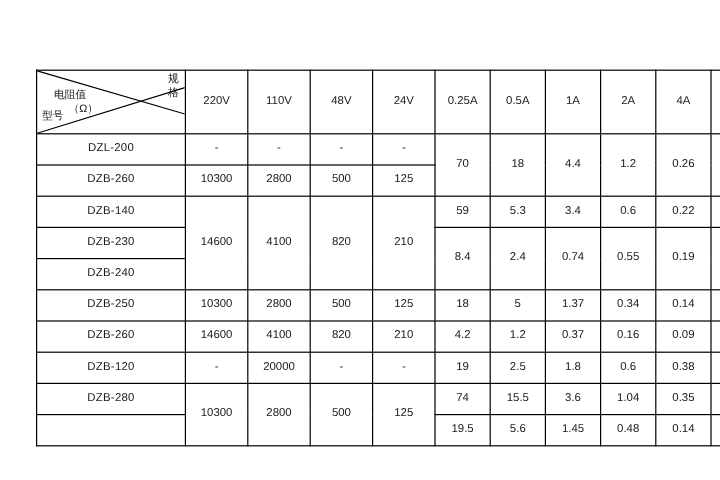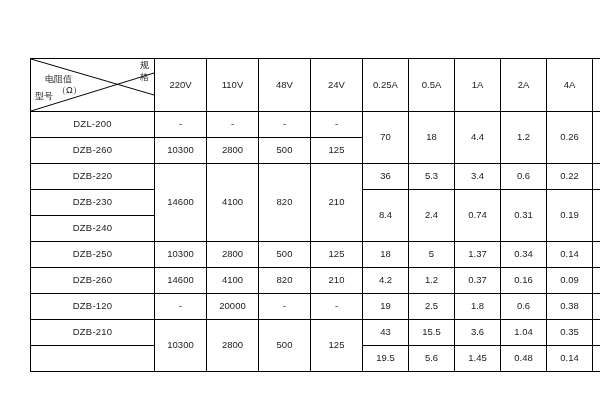--- a/index.html
+++ b/index.html
@@ -144,39 +144,39 @@
 
       <tr>
         <td class="model-cell">DZB-260</td>
         <td>10300</td>
         <td>2800</td>
         <td>500</td>
         <td>125</td>
       </tr>
 
       <tr>
-        <td class="model-cell">DZB-220</td>
+        <td class="model-cell">DZB-140</td>
         <td rowspan="3">14600</td>
         <td rowspan="3">4100</td>
         <td rowspan="3">820</td>
         <td rowspan="3">210</td>
-        <td>36</td>
+        <td>59</td>
         <td>5.3</td>
         <td>3.4</td>
         <td>0.6</td>
         <td>0.22</td>
         <td>0.11</td>
       </tr>
 
       <tr>
         <td class="model-cell">DZB-230</td>
         <td rowspan="2">8.4</td>
         <td rowspan="2">2.4</td>
         <td rowspan="2">0.74</td>
-        <td rowspan="2">0.31</td>
+        <td rowspan="2">0.55</td>
         <td rowspan="2">0.19</td>
         <td rowspan="2">0.09</td>
       </tr>
 
       <tr>
         <td class="model-cell">DZB-240</td>
       </tr>
 
       <tr>
         <td class="model-cell">DZB-250</td>
@@ -214,26 +214,26 @@
         <td class="dash">-</td>
         <td>19</td>
         <td>2.5</td>
         <td>1.8</td>
         <td>0.6</td>
         <td>0.38</td>
         <td>0.28</td>
       </tr>
 
       <tr>
-        <td class="model-cell">DZB-210</td>
+        <td class="model-cell">DZB-280</td>
         <td rowspan="2">10300</td>
         <td rowspan="2">2800</td>
         <td rowspan="2">500</td>
         <td rowspan="2">125</td>
-        <td>43</td>
+        <td>74</td>
         <td>15.5</td>
         <td>3.6</td>
         <td>1.04</td>
         <td>0.35</td>
         <td>0.16</td>
       </tr>
 
       <tr>
         <td class="model-cell"></td>
         <td>19.5</td>

